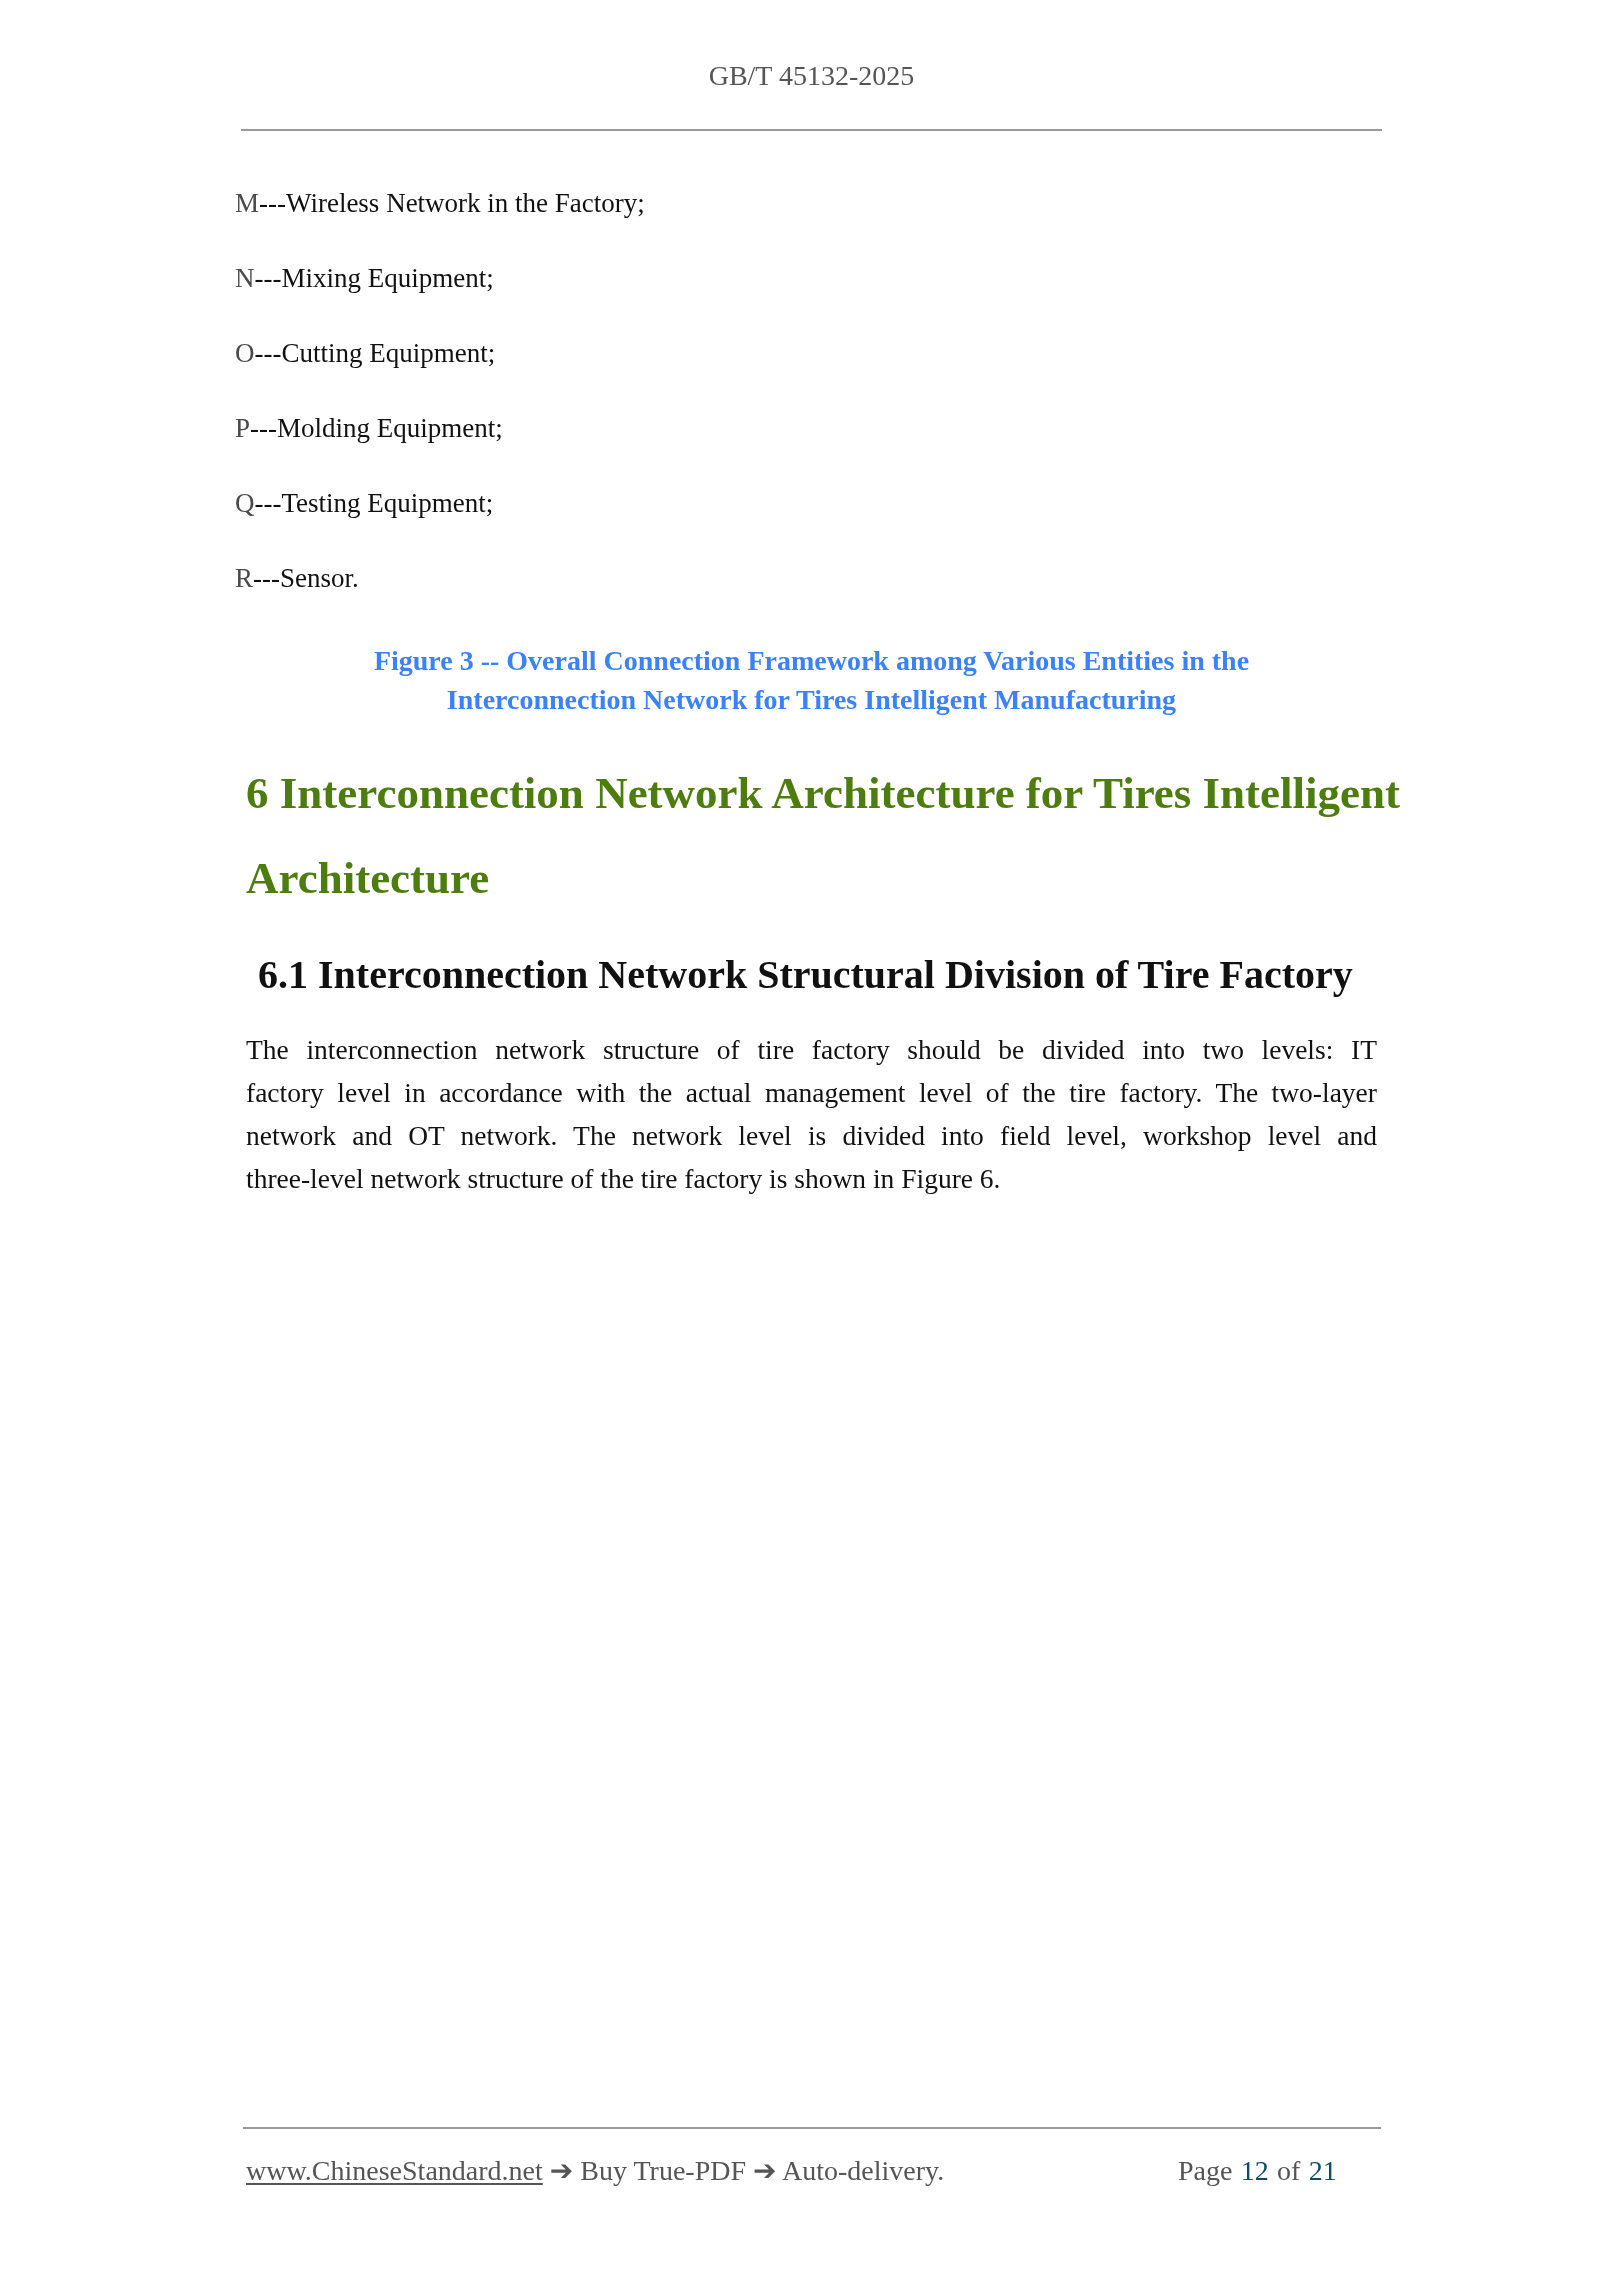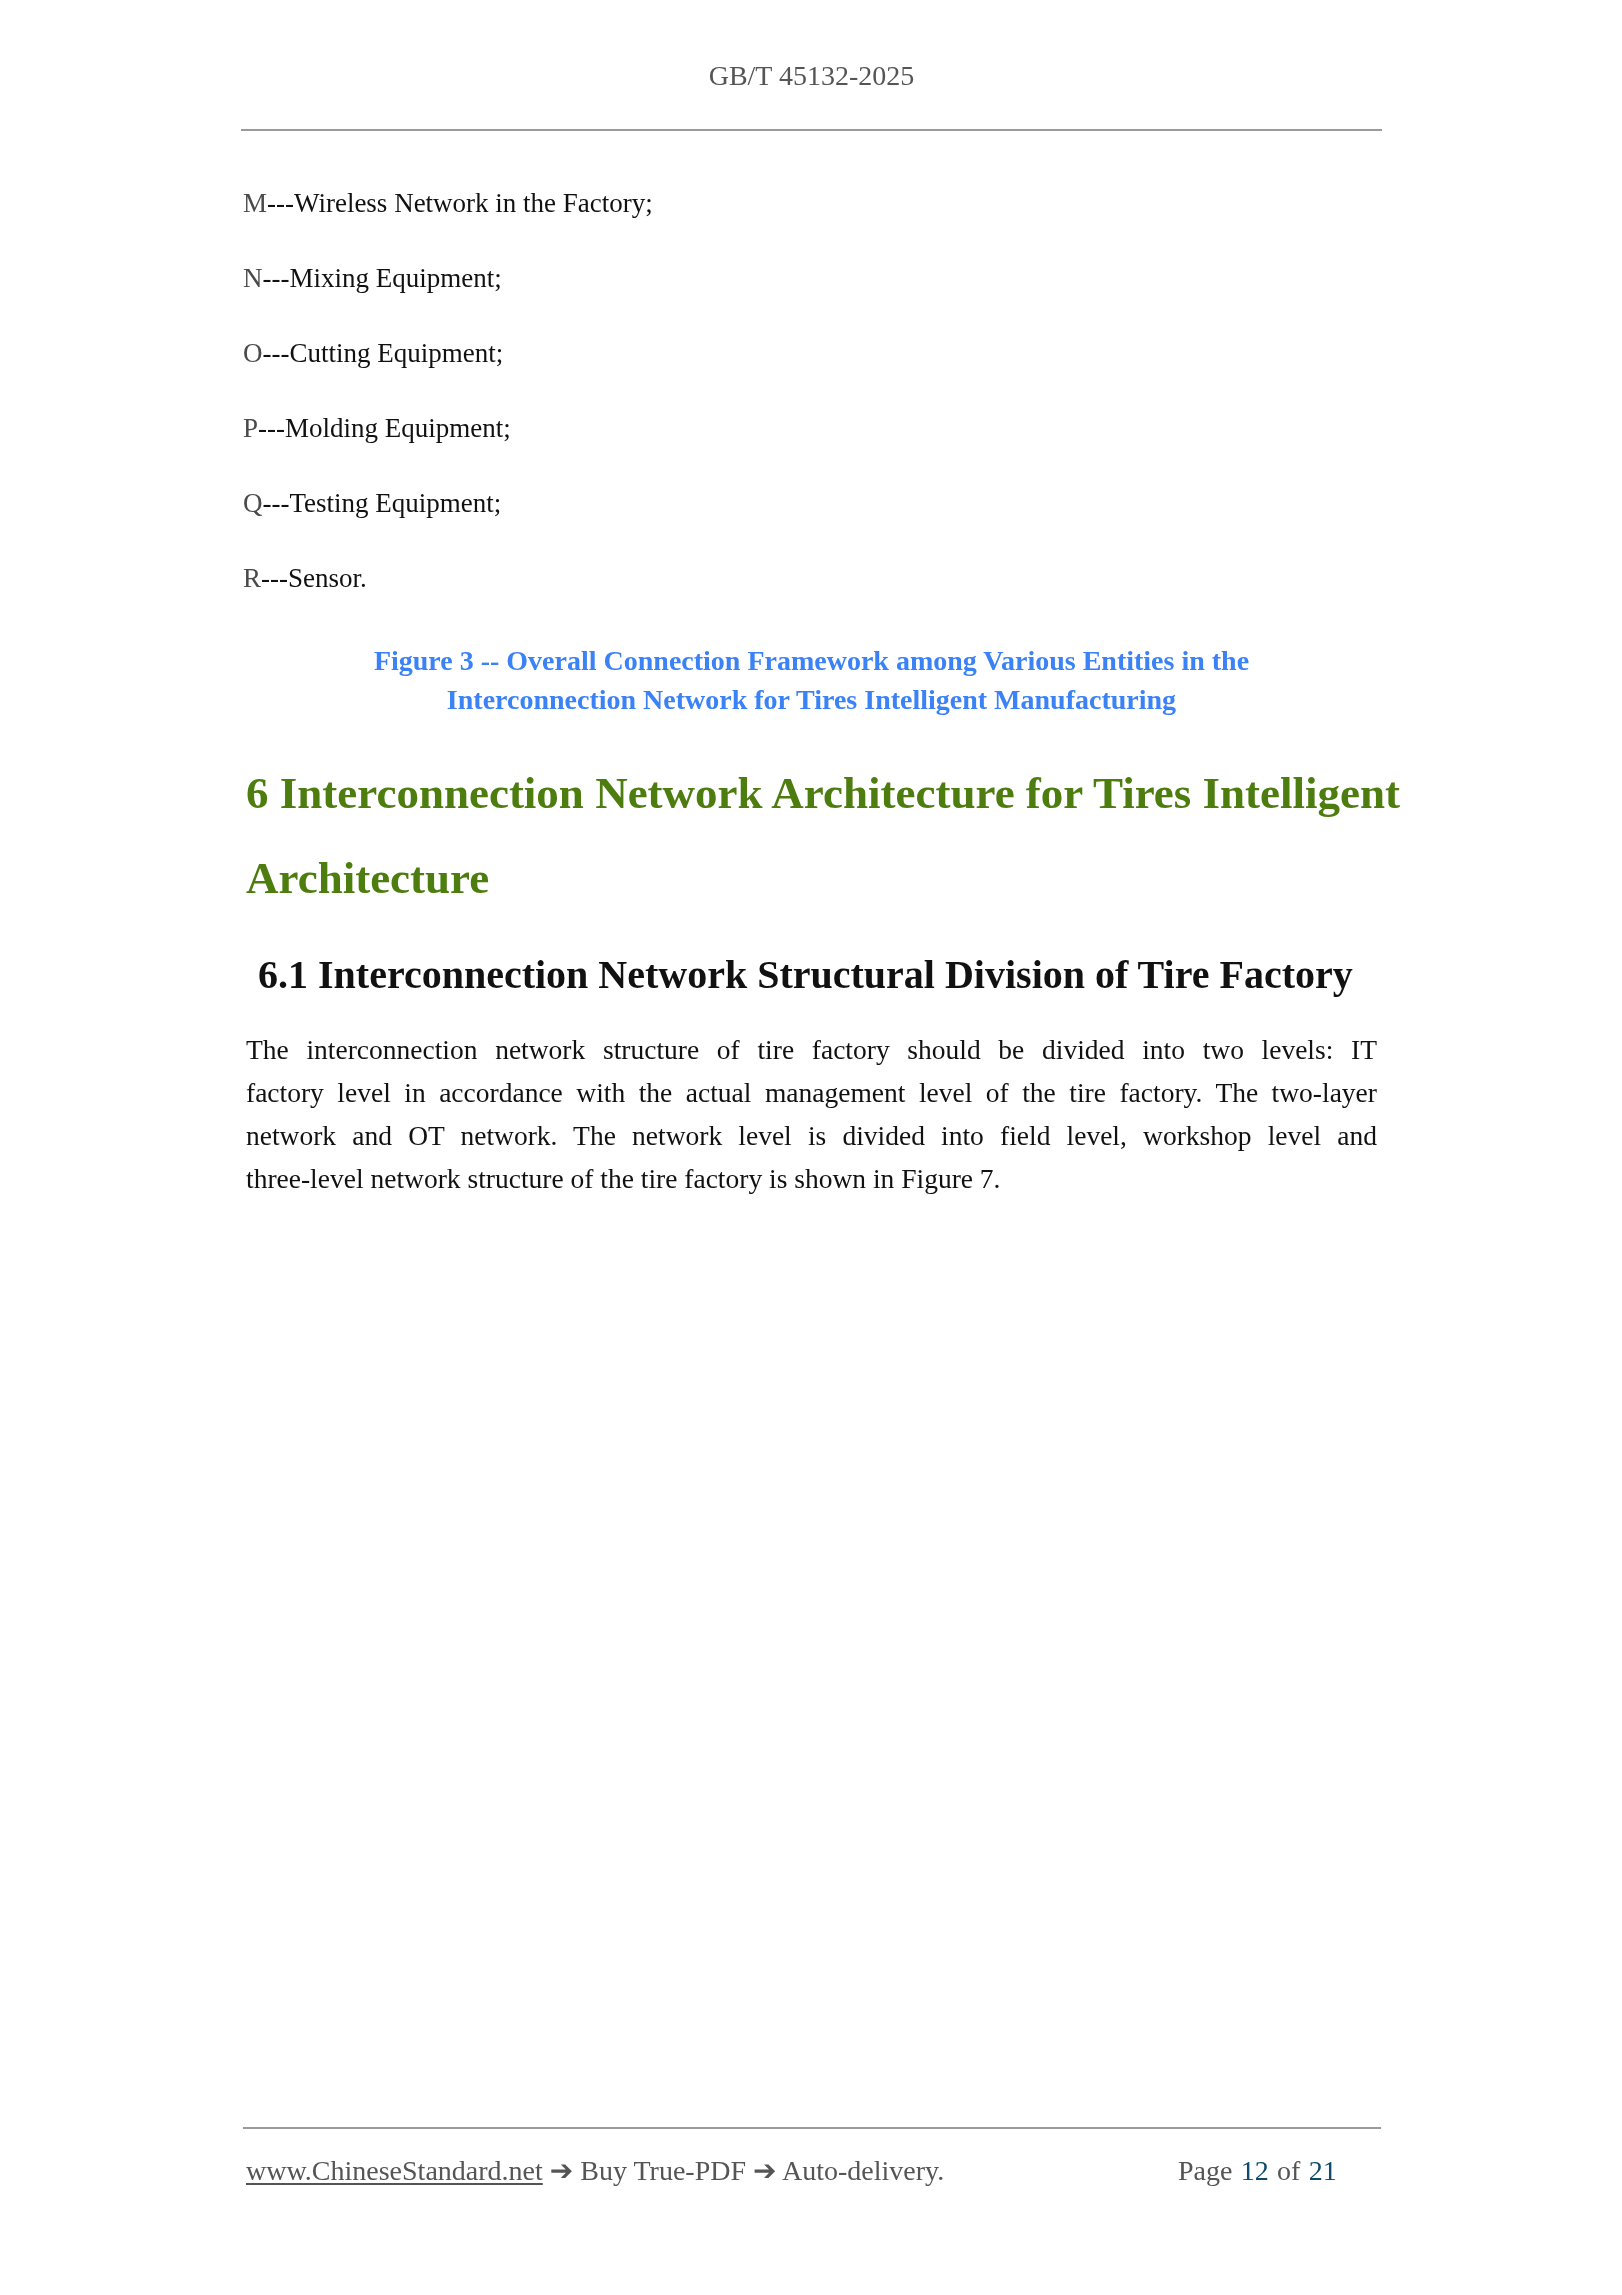--- a/index.html
+++ b/index.html
@@ -6,21 +6,21 @@
   body {
     width: 1623px; height: 2295px; position: relative; overflow: hidden;
     font-family: "Liberation Serif", "DejaVu Serif", serif; color: #111;
   }
   .abs { position: absolute; white-space: nowrap; }
   .header-text {
     left: 0; width: 1623px; text-align: center;
     top: 59px; font-size: 28px; line-height: 33px; color: #555;
   }
   .rule { position: absolute; height: 1.7px; background: #9a9a9a; }
-  .legend-item { left: 243px; font-size: 27px; line-height: 32px; color: #111; }
+  .legend-item { left: 235px; font-size: 27px; line-height: 32px; color: #111; }
   .legend-item .key { color: #4a4a4a; }
   .caption {
     left: 0; width: 1623px; text-align: center;
     font-weight: bold; font-size: 28px; line-height: 39px; color: #3b82f6;
     white-space: normal;
   }
   .caption-line { display: block; }
   .h1 { left: 246px; font-weight: bold; font-size: 45px; line-height: 52px; color: #4d7c0f; }
   .h2 { left: 258px; font-weight: bold; font-size: 40px; line-height: 35px; color: #111; }
   .para {
@@ -71,21 +71,21 @@
 <div class="abs h1" style="top:852px;">
   <span>Architecture</span>
 </div>
 
 <div class="abs h2" style="top:957px;">6.1 Interconnection Network Structural Division of Tire Factory</div>
 
 <div class="abs para" style="top:1028px;">
   <span class="para-line">The interconnection network structure of tire factory should be divided into two levels: IT</span>
   <span class="para-line">factory level in accordance with the actual management level of the tire factory. The two-layer</span>
   <span class="para-line">network and OT network. The network level is divided into field level, workshop level and</span>
-  <span class="para-line last">three-level network structure of the tire factory is shown in Figure 7.</span>
+  <span class="para-line last">three-level network structure of the tire factory is shown in Figure 6.</span>
 </div>
 
 <div class="rule" style="left:243px; top:2127px; width:1138px;"></div>
 <div class="abs footer-left">
   <a>www.ChineseStandard.net</a>
   <span>➔</span>
   <span>Buy True-PDF</span>
   <span>➔</span>
   <span>Auto-delivery.</span>
 </div>

